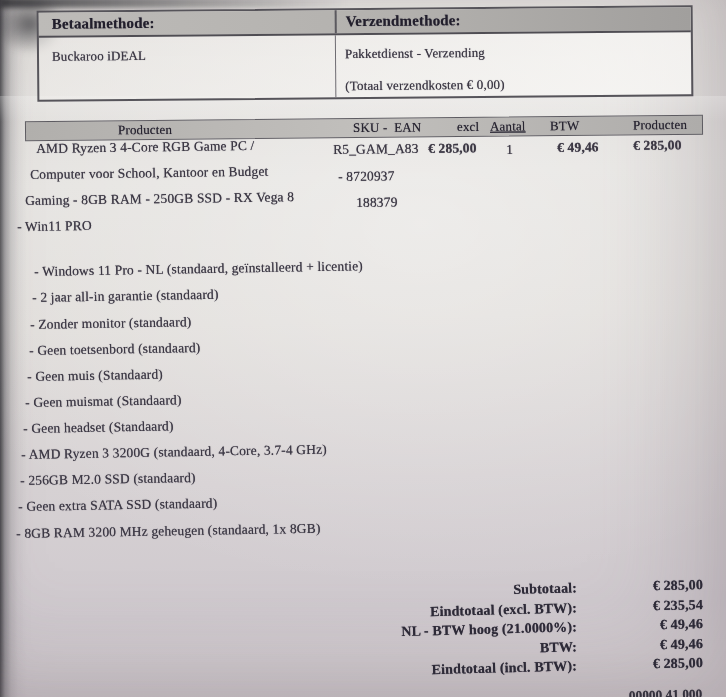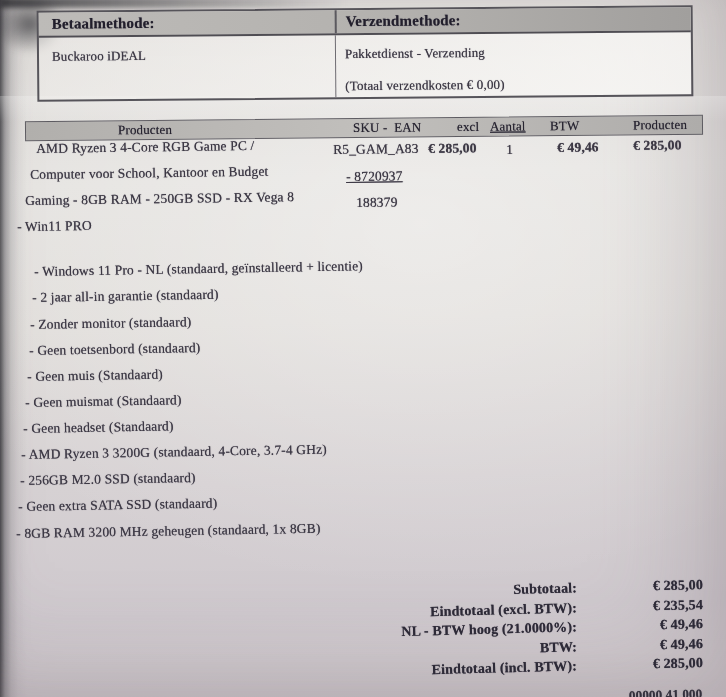--- a/index.html
+++ b/index.html
@@ -53,21 +53,21 @@
   .ph-vat{left:524px;font-weight:normal;}
   .ph-sub{left:607px;top:0;}
 
   
   .cell-abs{position:absolute;white-space:nowrap;font-size:13.5px;transform:rotate(-0.8deg);transform-origin:left top;}
   .name1{left:36px;top:141px;}
   .name2{left:30px;top:167px;}
   .name3{left:25px;top:193px;}
   .name4{left:17px;top:219px;}
   .sku1{left:333px;top:142px;}
-  .sku2{left:346px;top:169px;text-decoration:underline;}
+  .sku2{left:338px;top:169px;}
   .sku3{left:356px;top:195px;}
   .val-price{left:428px;top:141px;font-weight:bold;}
   .val-qty{left:506px;top:142px;}
   .val-vat{left:557px;top:140px;font-weight:bold;}
   .val-sub{left:633px;top:138px;font-weight:bold;}
 
   
   .opt{position:absolute;white-space:nowrap;font-size:13.5px;transform:rotate(-1deg);transform-origin:left top;}
   .opt:nth-child(1){left:34px;top:264px;}
   .opt:nth-child(2){left:32px;top:290px;}

